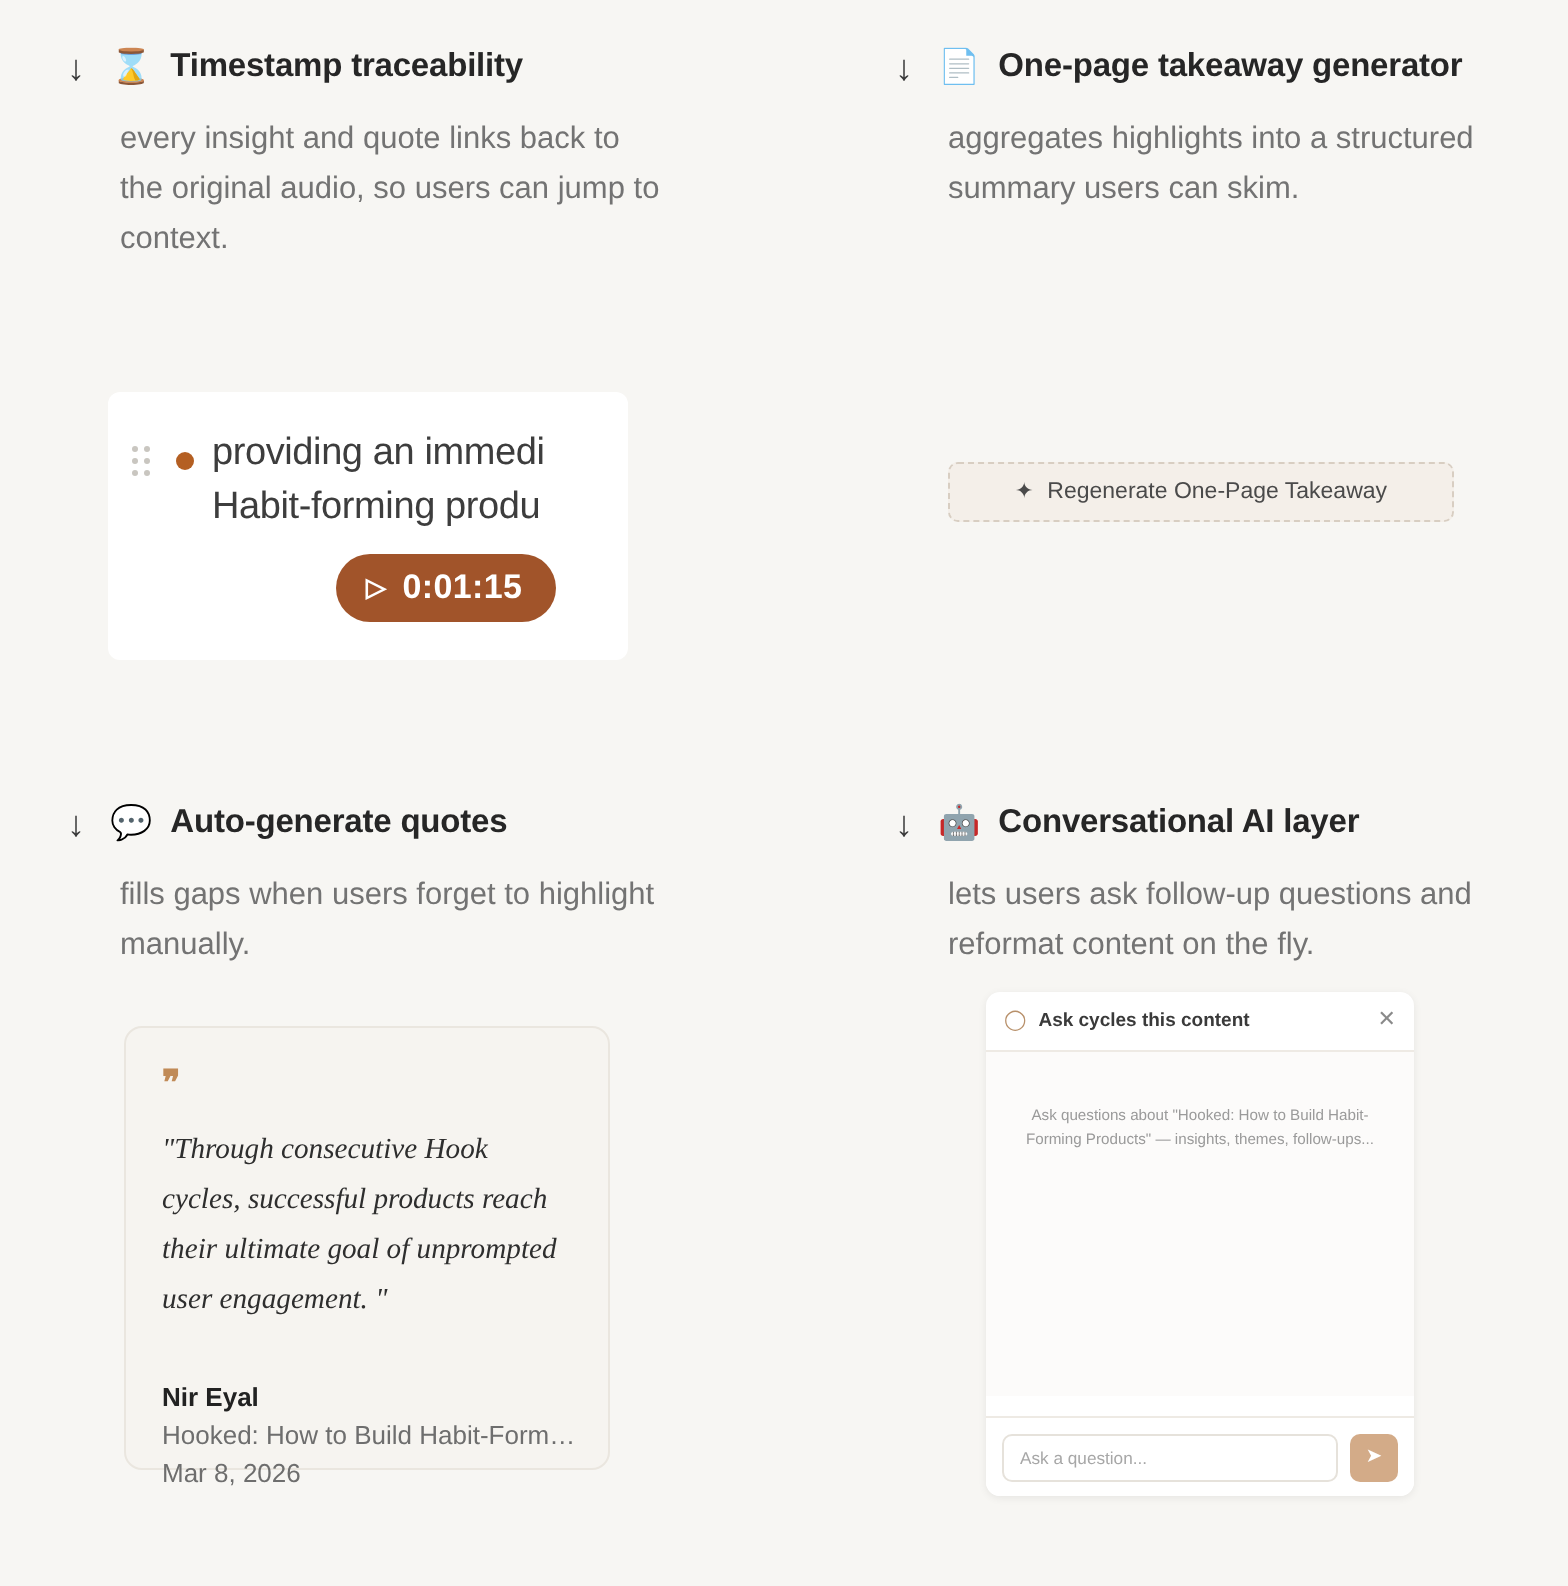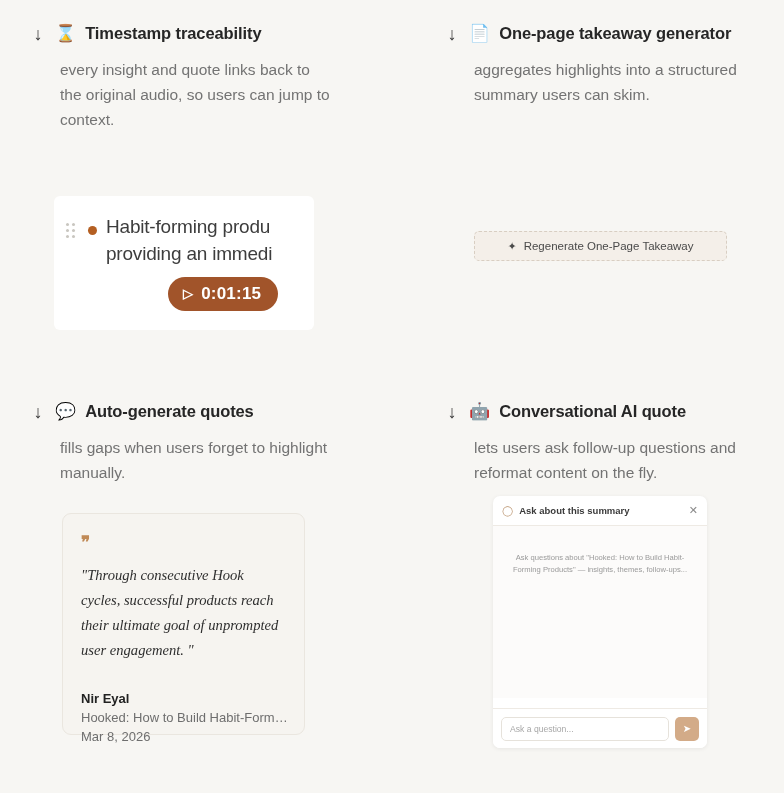--- a/index.html
+++ b/index.html
@@ -337,22 +337,22 @@
       <span class="drag-handle">
         <i></i>
           <i></i>
           <i></i>
           <i></i>
           <i></i>
           <i></i>
       </span>
       <span class="audio-bullet"></span>
       <span>
+        <div class="audio-text">providing an immedi</div>
         <div class="audio-text">Habit-forming produ</div>
-        <div class="audio-text">providing an immedi</div>
       </span>
     </div>
     <div class="play-pill">
       <span class="play-tri">▷</span>
       <span>0:01:15</span>
     </div>
   </div>
 
   <div class="regen-btn">
     <span class="sparkle-icon">✦</span>
@@ -365,39 +365,39 @@
       <span class="emoji-icon">💬</span>
       <span class="feature-title">Auto-generate quotes</span>
     </div>
     <p class="feature-desc">fills gaps when users forget to highlight manually.</p>
   </div>
 
   <div class="feature" id="feat-ai">
     <div class="feature-head">
       <span class="arrow-icon">↓</span>
       <span class="emoji-icon">🤖</span>
-      <span class="feature-title">Conversational AI quote</span>
+      <span class="feature-title">Conversational AI layer</span>
     </div>
     <p class="feature-desc">lets users ask follow-up questions and reformat content on the fly.</p>
   </div>
 
   <div class="quote-card">
     <div class="quote-mark">❞</div>
     <p class="quote-text">"Through consecutive Hook cycles, successful products reach their ultimate goal of unprompted user engagement. "</p>
     <div class="quote-meta">
       <div class="quote-author">Nir Eyal</div>
       <div class="quote-source">Hooked: How to Build Habit-Form…</div>
       <div class="quote-date">Mar 8, 2026</div>
     </div>
   </div>
 
   <div class="chat-panel">
     <div class="chat-header">
       <span class="chat-bubble-icon">◯</span>
-      <span class="chat-title">Ask about this summary</span>
+      <span class="chat-title">Ask cycles this content</span>
       <span class="chat-close">✕</span>
     </div>
     <div class="chat-body">
       <p class="chat-empty">Ask questions about "Hooked: How to Build Habit-Forming Products" — insights, themes, follow-ups...</p>
     </div>
     <div class="chat-footer">
       <input class="chat-input" type="text" placeholder="Ask a question..." style="">
       <button class="chat-send">➤</button>
     </div>
   </div>

